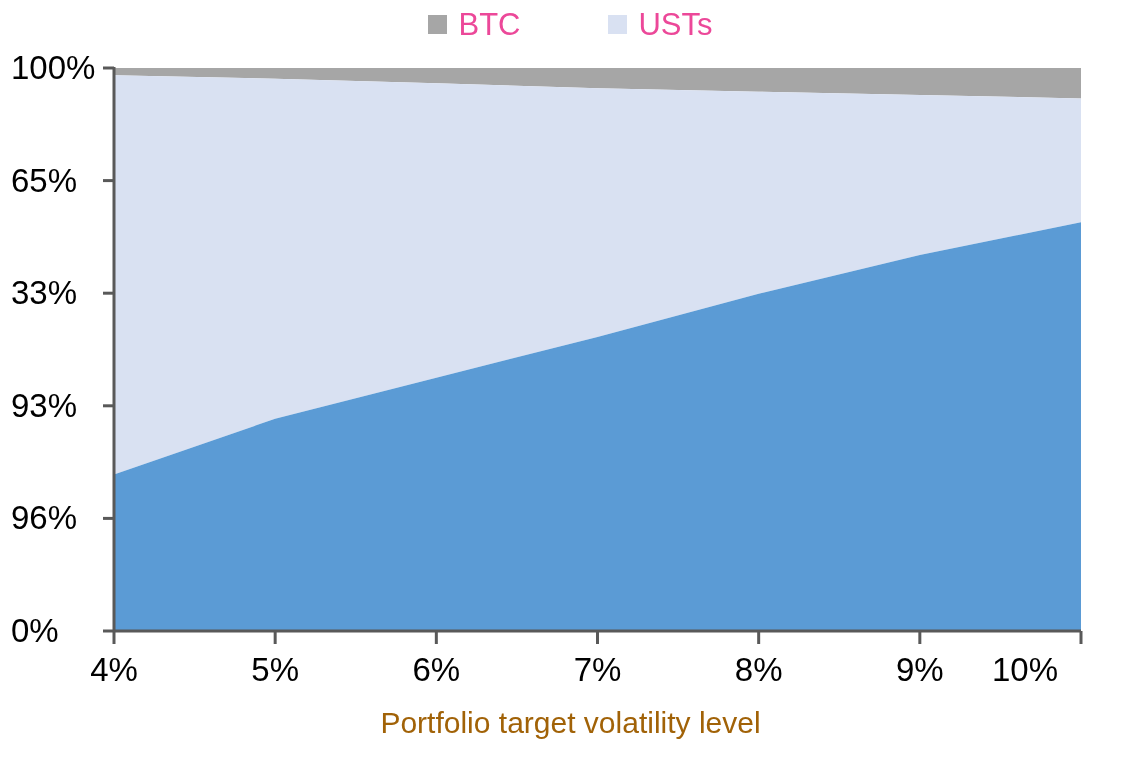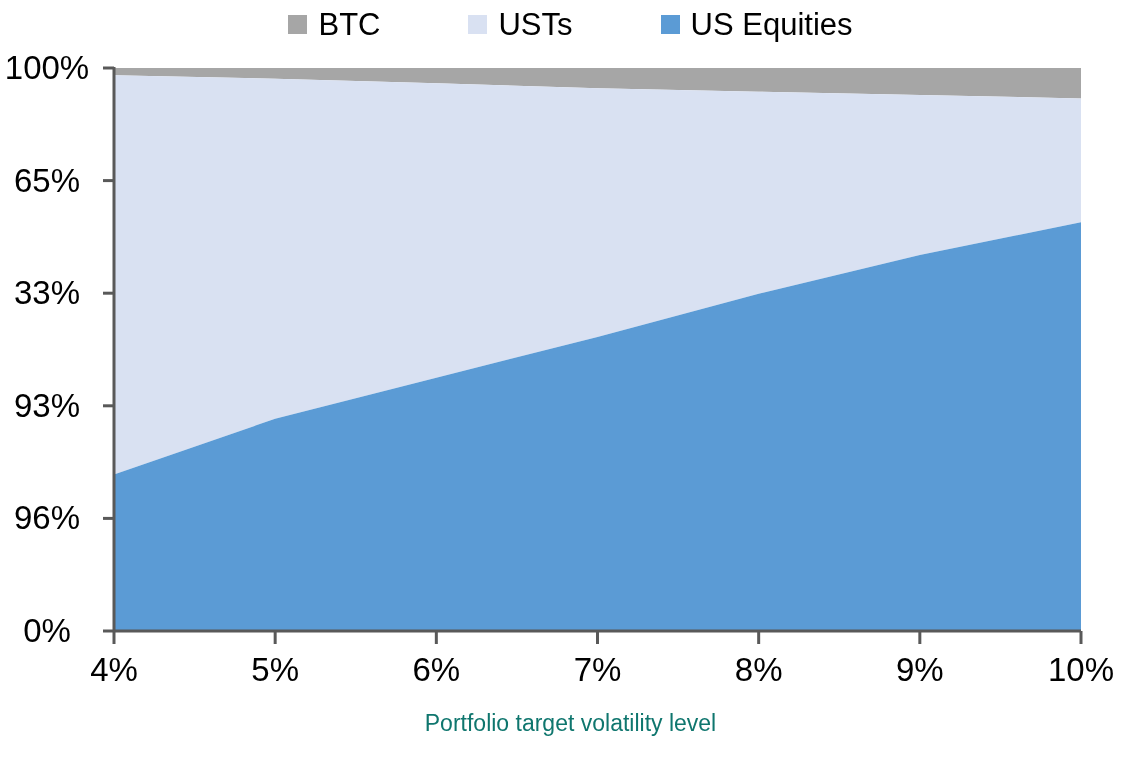--- a/index.html
+++ b/index.html
@@ -42,83 +42,80 @@
   .legend-swatch {
     width: 19px;
     height: 19px;
     margin-right: 11px;
     flex: 0 0 auto;
   }
   .legend-label {
     font-size: 31px;
     line-height: 31px;
     white-space: nowrap;
-    color: #000000;
+    color: #ec4899;
   }
 
   
   #plot-wrap {
     position: absolute;
     left: 0;
     top: 0;
     width: 1141px;
     height: 763px;
   }
   #plot-svg {
     position: absolute;
     left: 0;
     top: 0;
   }
 
   
   .ytick-label {
     position: absolute;
-    text-align: center;
+    text-align: left;
     font-size: 33px;
     line-height: 33px;
     color: #000000;
     width: 96px;
     right: 1141px;
+    padding-left: 12px;
   }
   .xtick-label {
     position: absolute;
     text-align: center;
     font-size: 33px;
     line-height: 33px;
     color: #000000;
     width: 120px;
   }
   #xaxis-title {
     position: absolute;
     left: 0;
     top: 706px;
     width: 1141px;
     text-align: center;
-    font-size: 23px;
+    font-size: 30px;
     line-height: 34px;
-    color: #0f766e;
+    color: #a16207;
   }
 </style>
 </head>
 <body>
 
 <div id="chart-root">
 
   <div id="legend">
     <div class="legend-item">
       <span class="legend-swatch" style="background: rgb(166, 166, 166);"></span>
       <span class="legend-label">BTC</span>
     </div>
     <div class="legend-item">
       <span class="legend-swatch" style="background: rgb(217, 225, 242);"></span>
       <span class="legend-label">USTs</span>
-    </div>
-    <div class="legend-item">
-      <span class="legend-swatch" style="background: rgb(91, 155, 213);"></span>
-      <span class="legend-label">US Equities</span>
     </div>
   </div>
 
   <div id="plot-wrap">
     <svg id="plot-svg" width="1141" height="763">
       <g id="series-layer">
           <path d="M114,68 L275.16666666666663,68 L436.3333333333333,68 L597.5,68 L758.6666666666666,68 L919.8333333333334,68.00000000000011 L1081,68 L1081,98.40200000000004 L919.8333333333334,95.02400000000011 L758.6666666666666,91.64600000000007 L597.5,88.26799999999992 L436.3333333333333,83.20100000000002 L275.16666666666663,78.697 L114,75.31899999999996 Z" fill="#a6a6a6"></path>
           <path d="M114,75.31899999999996 L275.16666666666663,78.697 L436.3333333333333,83.20100000000002 L597.5,88.26799999999992 L758.6666666666666,91.64600000000007 L919.8333333333334,95.02400000000011 L1081,98.40200000000004 L1081,222.262 L919.8333333333334,254.91600000000005 L758.6666666666666,293.76300000000003 L597.5,337.114 L436.3333333333333,377.65 L275.16666666666663,418.749 L114,474.486 Z" fill="#d9e1f2"></path>
           <path d="M114,474.486 L275.16666666666663,418.749 L436.3333333333333,377.65 L597.5,337.114 L758.6666666666666,293.76300000000003 L919.8333333333334,254.91600000000005 L1081,222.262 L1081,631 L919.8333333333334,631 L758.6666666666666,631 L597.5,631 L436.3333333333333,631 L275.16666666666663,631 L114,631 Z" fill="#5b9bd5"></path>
         </g>
@@ -148,19 +145,19 @@
         <div class="ytick-label" style="left: -1px; top: 163.6px;">65%</div>
         <div class="ytick-label" style="left: -1px; top: 51px;">100%</div>
       </div>
     <div id="xtick-layer">
         <div class="xtick-label" style="left: 54px; top: 653px;">4%</div>
         <div class="xtick-label" style="left: 215.167px; top: 653px;">5%</div>
         <div class="xtick-label" style="left: 376.333px; top: 653px;">6%</div>
         <div class="xtick-label" style="left: 537.5px; top: 653px;">7%</div>
         <div class="xtick-label" style="left: 698.667px; top: 653px;">8%</div>
         <div class="xtick-label" style="left: 859.833px; top: 653px;">9%</div>
-        <div class="xtick-label" style="left: 1021px; top: 653px;">10%</div>
+        <div class="xtick-label" style="left: 965px; top: 653px;">10%</div>
       </div>
   </div>
 
   <div id="xaxis-title">Portfolio target volatility level</div>
 
 </div>
 
 </body></html>

